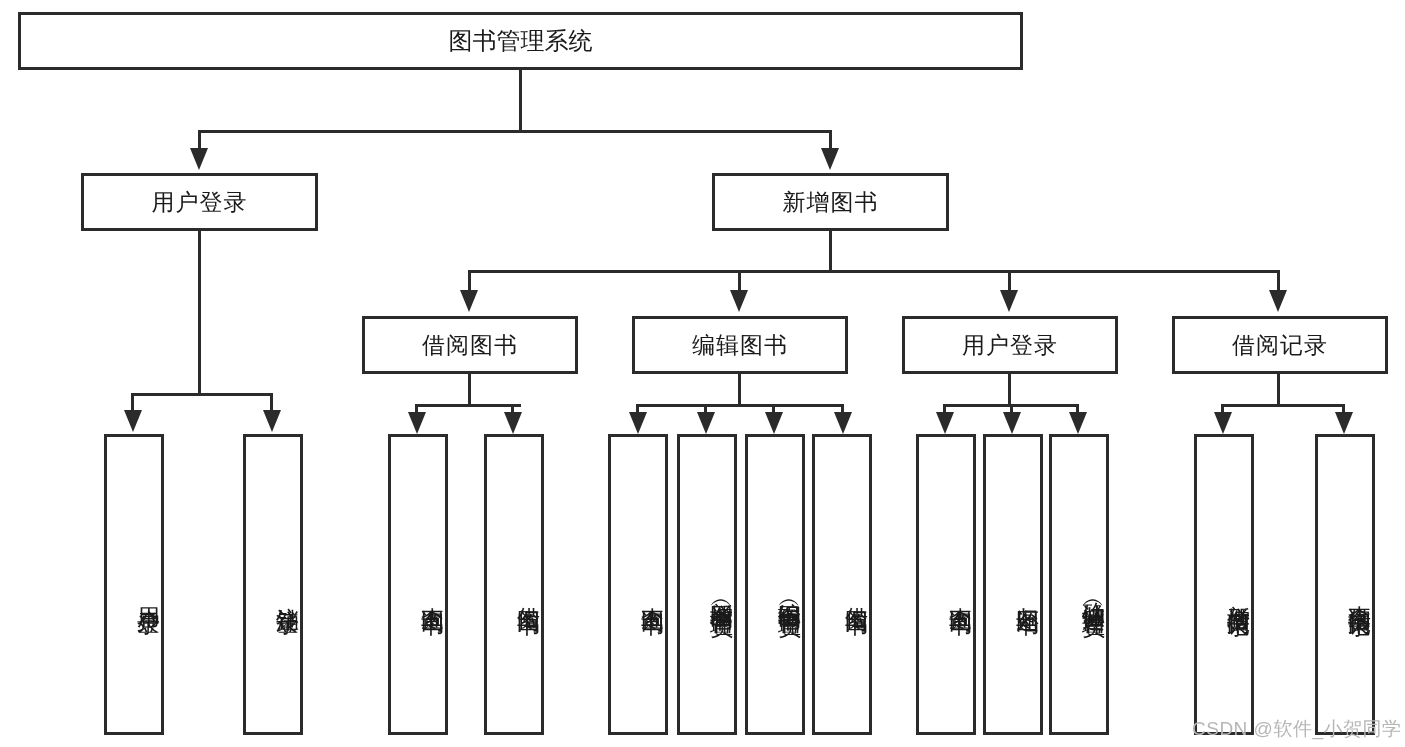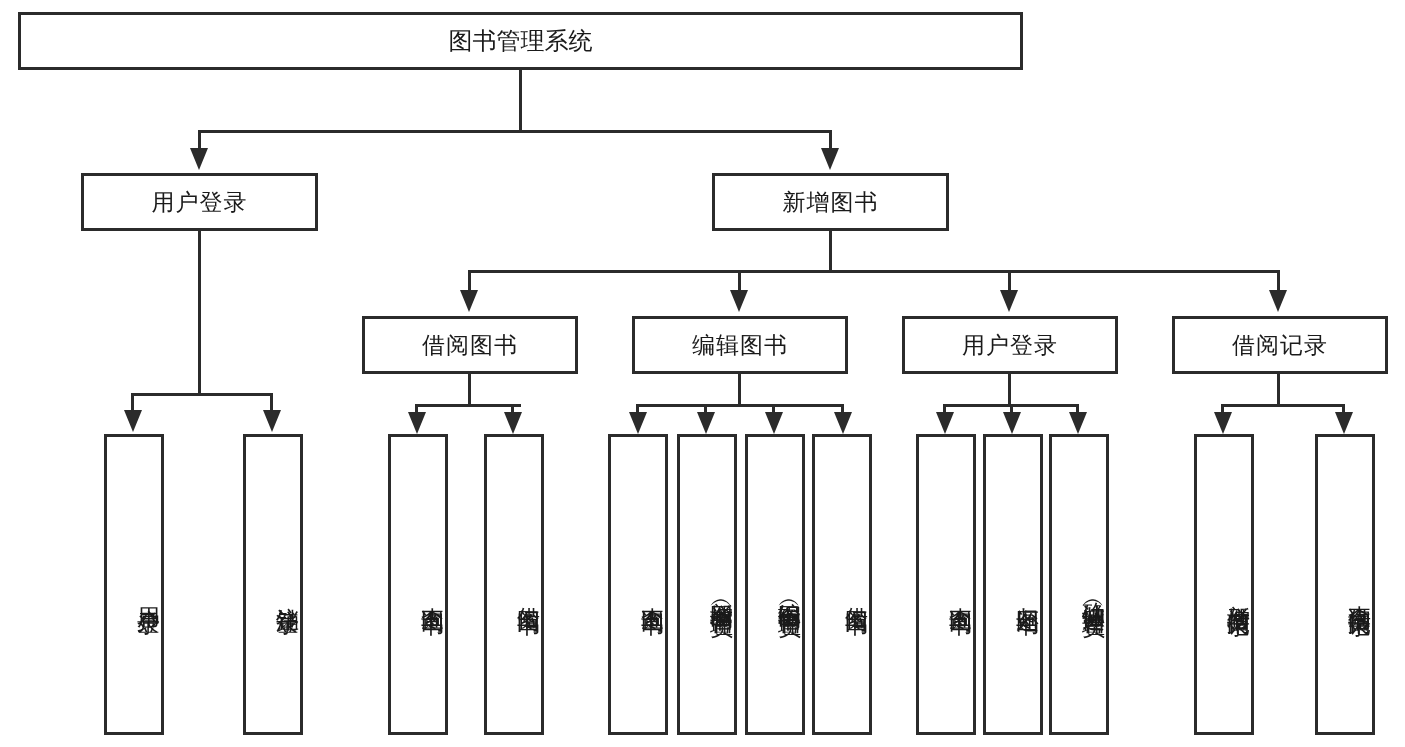--- a/index.html
+++ b/index.html
@@ -207,14 +207,15 @@
     <span>确认归还（管理员）</span>
   </div>
 
   <div class="node leaf" style="left:1194px; top:434px; width:60px; height:301px;">
     <span>新增借阅记录</span>
   </div>
   <div class="node leaf" style="left:1315px; top:434px; width:60px; height:301px;">
     <span>查询借阅记录</span>
   </div>
 
+  <div class="watermark" style="left:1192px; top:716px;">CSDN @软件_小贺同学</div>
 
 </div>
 
 </body></html>

